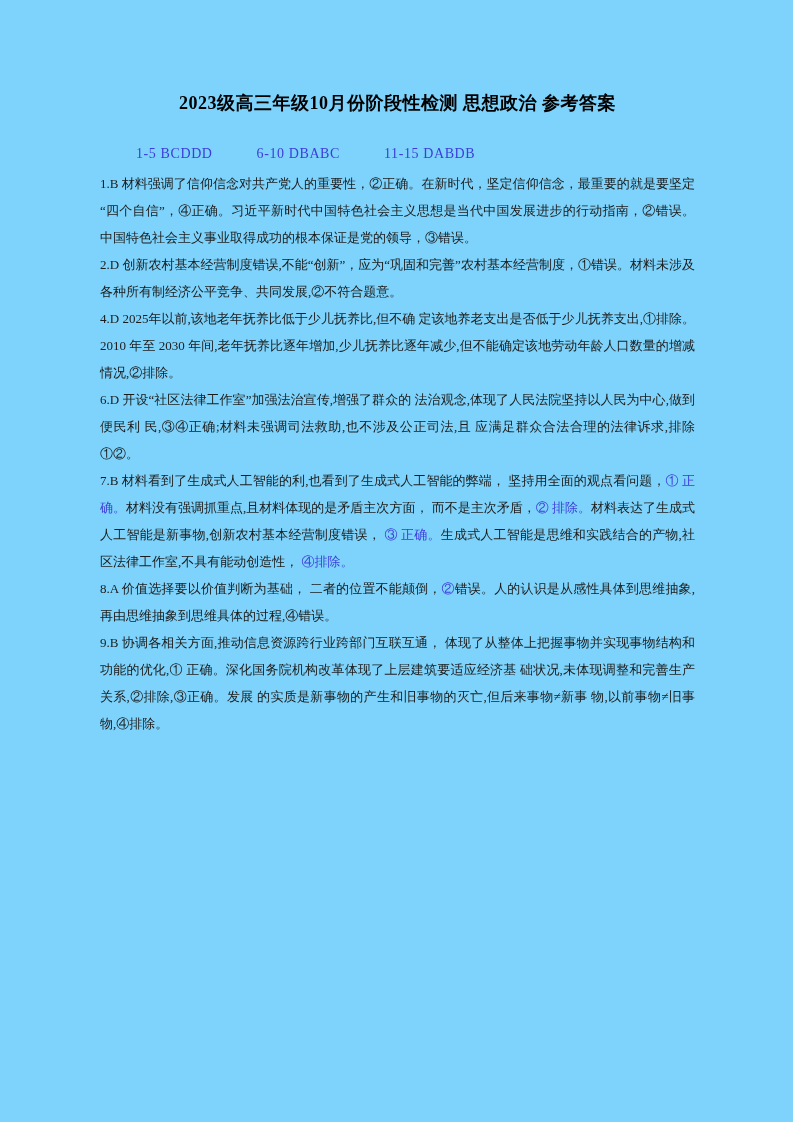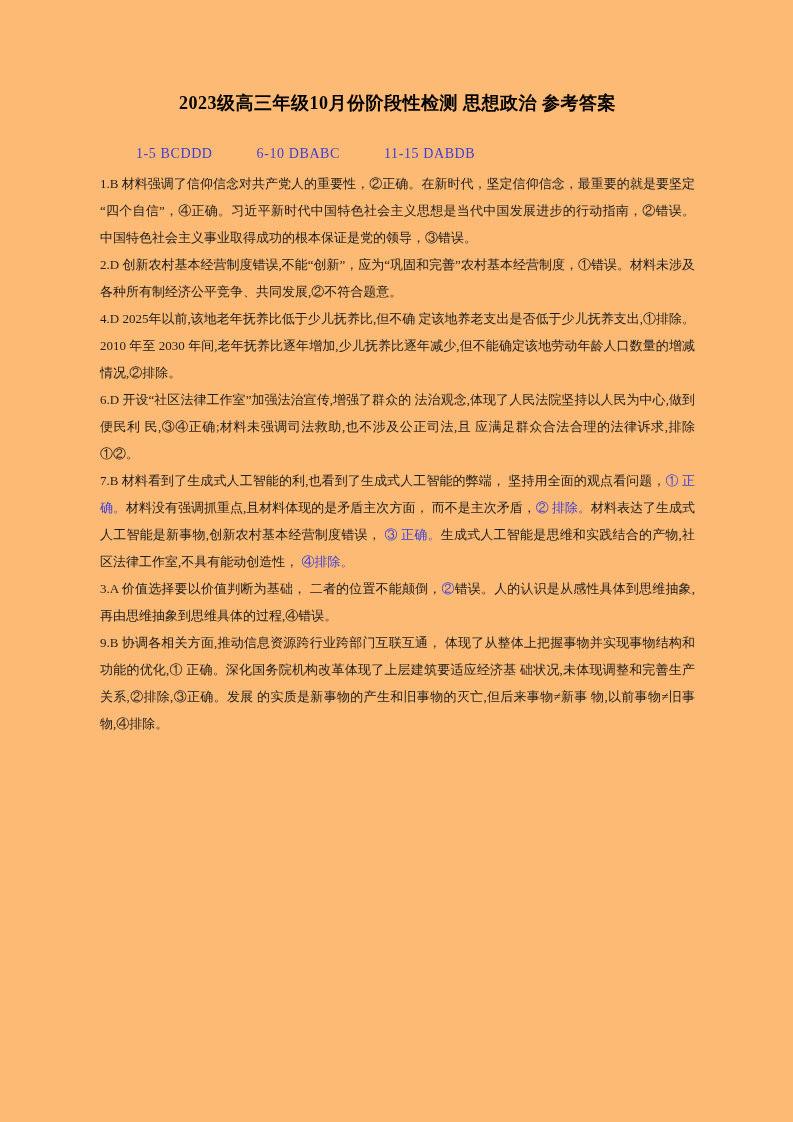--- a/index.html
+++ b/index.html
@@ -7,21 +7,21 @@
   body {
     width: 793px; height: 1122px;
     font-family: "Liberation Serif", "DejaVu Serif", serif;
     color: var(--ink);
     overflow: hidden;
   }
   .sheet {
     box-sizing: border-box;
     width: 793px; height: 1122px;
     padding: 90px 98px 0 100px;
-    background: #fdba74;
+    background: #7dd3fc;
   }
   .title {
     margin: 0;
     text-align: center;
     font-size: 18px;
     font-weight: bold;
     letter-spacing: 0.5px;
     line-height: 26px;
     color: #000000;
   }
@@ -50,16 +50,16 @@
 
 <div class="sheet">
   <h1 class="title">2023级高三年级10月份阶段性检测 思想政治 参考答案</h1>
   <div class="answer-key"><span class="ak-group">1-5 BCDDD</span><span class="ak-group">6-10 DBABC</span><span class="ak-group">11-15 DABDB</span></div>
   <div class="explanations">
       <p class="expl"><span>1.B 材料强调了信仰信念对共产党人的重要性，②正确。在新时代，坚定信仰信念，最重要的就是要坚定“四个自信”，④正确。习近平新时代中国特色社会主义思想是当代中国发展进步的行动指南，②错误。中国特色社会主义事业取得成功的根本保证是党的领导，③错误。</span></p>
       <p class="expl"><span>2.D 创新农村基本经营制度错误,不能“创新”，应为“巩固和完善”农村基本经营制度，①错误。材料未涉及各种所有制经济公平竞争、共同发展,②不符合题意。</span></p>
       <p class="expl"><span>4.D  2025年以前,该地老年抚养比低于少儿抚养比,但不确 定该地养老支出是否低于少儿抚养支出,①排除。2010 年至 2030 年间,老年抚养比逐年增加,少儿抚养比逐年减少,但不能确定该地劳动年龄人口数量的增减情况,②排除。</span></p>
       <p class="expl"><span>6.D 开设“社区法律工作室”加强法治宣传,增强了群众的 法治观念,体现了人民法院坚持以人民为中心,做到便民利 民,③④正确;材料未强调司法救助,也不涉及公正司法,且 应满足群众合法合理的法律诉求,排除①②。</span></p>
       <p class="expl"><span>7.B 材料看到了生成式人工智能的利,也看到了生成式人工智能的弊端， 坚持用全面的观点看问题，</span><span class="seg-blue">① 正确。</span><span>材料没有强调抓重点,且材料体现的是矛盾主次方面， 而不是主次矛盾，</span><span class="seg-blue">② 排除。</span><span>材料表达了生成式人工智能是新事物,创新农村基本经营制度错误， </span><span class="seg-blue">③ 正确。</span><span>生成式人工智能是思维和实践结合的产物,社区法律工作室,不具有能动创造性， </span><span class="seg-blue">④排除。</span></p>
-      <p class="expl"><span>3.A 价值选择要以价值判断为基础， 二者的位置不能颠倒，</span><span class="seg-blue">②</span><span>错误。人的认识是从感性具体到思维抽象,再由思维抽象到思维具体的过程,④错误。</span></p>
+      <p class="expl"><span>8.A 价值选择要以价值判断为基础， 二者的位置不能颠倒，</span><span class="seg-blue">②</span><span>错误。人的认识是从感性具体到思维抽象,再由思维抽象到思维具体的过程,④错误。</span></p>
       <p class="expl"><span>9.B 协调各相关方面,推动信息资源跨行业跨部门互联互通， 体现了从整体上把握事物并实现事物结构和功能的优化,① 正确。深化国务院机构改革体现了上层建筑要适应经济基 础状况,未体现调整和完善生产关系,②排除,③正确。发展 的实质是新事物的产生和旧事物的灭亡,但后来事物≠新事 物,以前事物≠旧事物,④排除。</span></p>
     </div>
 </div>
 
 </body></html>

